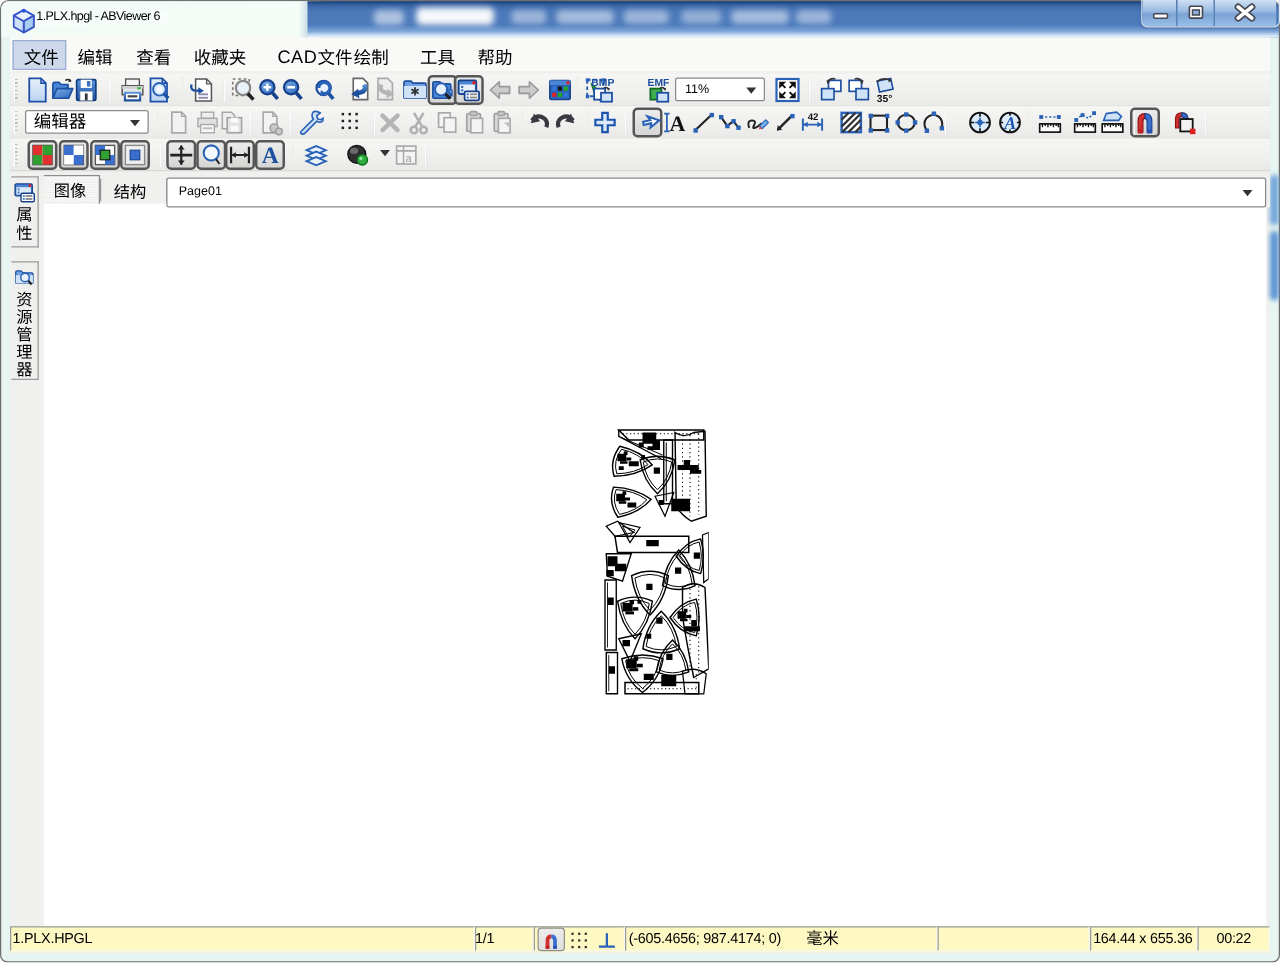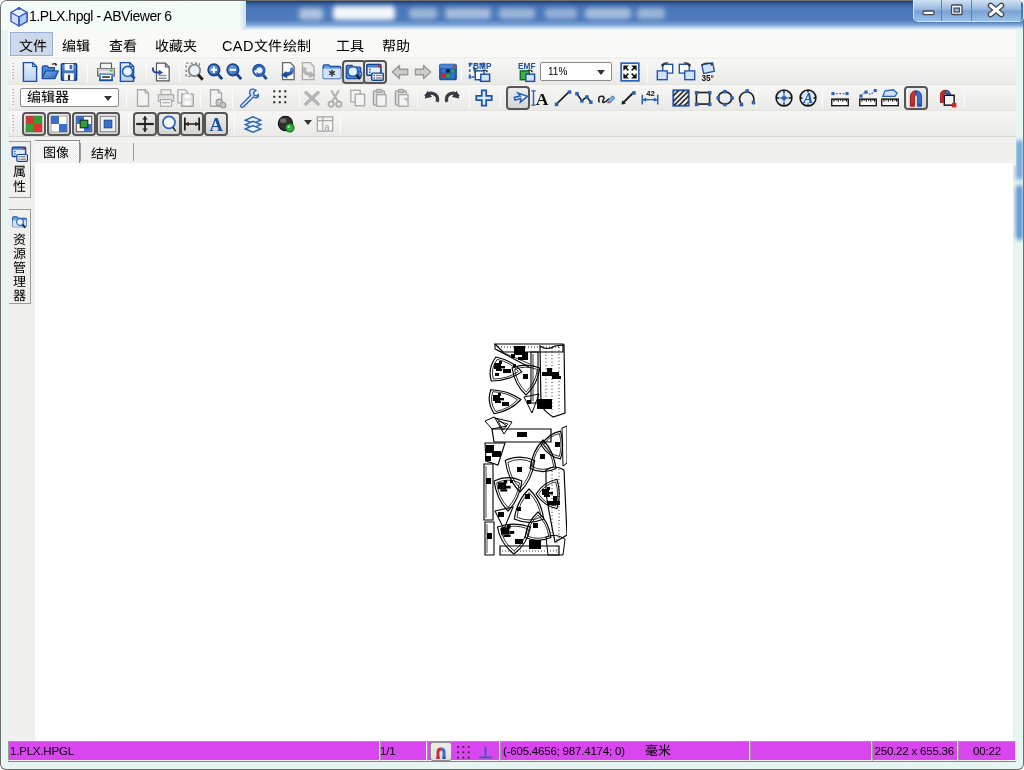--- a/index.html
+++ b/index.html
@@ -2,21 +2,21 @@
 <html><head><meta charset="utf-8"><style>
 *{margin:0;padding:0;box-sizing:border-box}
 html,body{width:1024px;height:770px;overflow:hidden;font-family:"Liberation Sans",sans-serif}
 #win{position:absolute;left:0;top:0;width:1024px;height:770px;background:#e6f5f1;border-radius:7px 7px 6px 6px;box-shadow:inset 0 0 0 1px #6f6f6f}
 .abs{position:absolute}
 
 #title{position:absolute;left:1px;top:1px;width:1022px;height:29px;border-radius:6px 6px 0 0;background:linear-gradient(90deg,#f2fbf6 0px,#f3fcf7 238px,#4e7cba 268px,#4a77b8 100%)}
 #titleblue{position:absolute;left:245px;top:0;right:0;height:100%;border-radius:0 6px 0 0;background:linear-gradient(180deg,#16386b 0,#2c5796 2px,#3d69aa 4px,#4a77b8 8px,#4d7bbc 19px,#7ea6d8 24px,#c7dcf2 27px,#eef5fd 29px)}
 .wm{position:absolute;background:#fff;border-radius:4px;filter:blur(2.5px)}
 #appicon{position:absolute;left:8px;top:6px}
-#titletext{position:absolute;left:29px;top:8px;font-size:14px;letter-spacing:-.45px;color:#000}
+#titletext{position:absolute;left:29px;top:8px;font-size:10px;letter-spacing:-.45px;color:#000}
 
 #wbtns{position:absolute;right:1px;top:0;width:109px;height:21px;display:flex;border-radius:0 0 4px 4px;overflow:hidden;box-shadow:0 0 0 1px #d8e6f5,0 1px 2px rgba(20,40,80,.5)}
 .wb{height:100%;background:linear-gradient(180deg,#cfe0f3 0,#9dbde4 40%,#7ba3d4 55%,#99c0e8 100%);border-right:1px solid #5a82b4;position:relative}
 .wb:last-child{border-right:none}
 
 #menubar{position:absolute;left:8px;top:30px;width:1008px;height:27px;background:#f9f9f8}
 .mi{position:absolute;top:5px;height:21px;display:flex;align-items:center;justify-content:center}
 #mhl{position:absolute;left:2px;top:2px;width:43px;height:24px;background:#cdd8eb;border:1px solid #98aed2}
 
 #tbar{position:absolute;left:8px;top:57px;width:1008px;height:82px;background:#f0f0ee}
@@ -32,21 +32,21 @@
 #tabrow{position:absolute;left:8px;top:139px;width:1008px;height:27px;background:#f0f0ee}
 #tab1{position:absolute;left:23px;top:1px;width:49px;height:24px;background:repeating-conic-gradient(#fdfdfd 0 25%,#ececea 0 50%) 0 0/2px 2px;border:1px solid #8c8c8c;border-bottom:none;box-shadow:inset 1px 1px 0 #fff}
 #tab2{position:absolute;left:70px;top:3px;width:52px;height:22px}
 .tabsep{position:absolute;top:4px;width:1px;height:18px;background:#9a9a9a}
 
 #sidebar{position:absolute;left:8px;top:139px;width:27px;height:623px;background:#f0f0ee}
 .vtab{position:absolute;left:1px;width:22px;background:#efefed;border:1px solid #9b9b9b;border-left:none;border-radius:0 0 0 0}
 
 #canvas{position:absolute;left:33px;top:163px;width:980px;height:578px;background:#fff}
 
-#status{position:absolute;left:8px;top:741px;width:1008px;height:21px;background:#d946ef;font-size:11.5px;letter-spacing:-.2px;color:#000}
+#status{position:absolute;left:8px;top:741px;width:1008px;height:21px;background:#fef9c3;font-size:11.5px;letter-spacing:-.2px;color:#000}
 .seg{position:absolute;top:0;height:20px;border:1px solid;border-color:#9b9b9b #f6f6f6 #f6f6f6 #9b9b9b;display:flex;align-items:center}
 </style></head><body>
 <svg width="0" height="0" style="position:absolute">
     <defs>
       <path id="c0" d="M725 630 802 607Q739 426 640 294Q541 162 403 72Q265 -19 83 -78Q79 -69 71 -55Q63 -42 53 -29Q44 -15 36 -7Q215 45 348 128Q482 212 575 335Q668 459 725 630ZM270 626Q327 471 424 345Q521 219 657 129Q793 40 967 -4Q959 -12 949 -24Q939 -37 930 -50Q922 -62 915 -73Q736 -24 599 71Q462 165 363 300Q265 435 201 603ZM50 664H954V590H50ZM423 823 501 847Q524 811 547 768Q569 724 580 693L497 666Q488 697 467 742Q446 786 423 823Z"></path>
       <path id="c1" d="M604 828H679V-80H604ZM432 790 504 775Q490 706 471 638Q451 571 427 513Q402 455 373 409Q366 415 354 422Q343 429 330 436Q318 443 309 447Q338 488 362 544Q385 599 403 662Q421 725 432 790ZM441 635H909V562H423ZM317 341H953V267H317ZM268 836 339 815Q307 730 266 648Q224 565 176 493Q127 420 75 363Q71 372 64 386Q56 400 47 414Q39 429 32 437Q79 486 123 550Q166 614 204 688Q241 761 268 836ZM167 579 238 650 239 649V-78H167Z"></path>
       <path id="c2" d="M68 182Q66 189 62 202Q58 214 54 227Q49 240 45 249Q61 252 77 270Q94 288 116 316Q127 330 149 361Q170 393 198 436Q225 480 253 530Q280 581 303 632L364 597Q329 529 289 461Q248 393 205 332Q161 271 117 221V219Q117 219 110 215Q102 212 92 206Q82 201 75 194Q68 188 68 182ZM68 182 63 242 97 267 334 317Q333 302 335 284Q337 267 339 255Q256 236 205 224Q155 211 128 204Q101 196 88 191Q75 186 68 182ZM61 423Q59 430 55 443Q51 456 46 469Q42 482 38 491Q51 495 63 511Q76 528 91 554Q99 567 114 595Q129 624 148 664Q166 704 184 749Q201 795 215 840L287 815Q263 751 233 688Q204 624 171 567Q138 509 105 463V461Q105 461 99 457Q92 454 83 447Q74 441 68 435Q61 429 61 423ZM61 423 59 479 95 501 268 519Q265 505 264 487Q262 469 262 457Q203 450 166 445Q130 439 109 436Q88 432 77 429Q67 426 61 423ZM40 54Q96 73 173 102Q250 132 332 163L346 103Q271 71 195 41Q120 10 58 -15ZM624 377H675V-47H624ZM746 378H797V-46H746ZM871 413H930V-7Q930 -28 926 -41Q922 -54 908 -62Q895 -69 877 -71Q858 -73 831 -73Q830 -60 825 -44Q820 -28 814 -16Q831 -17 843 -17Q856 -17 861 -17Q871 -16 871 -7ZM414 732H483V515Q483 454 479 380Q475 306 464 228Q452 150 430 75Q408 -0 372 -63Q366 -57 355 -48Q344 -40 333 -32Q322 -24 314 -21Q348 39 368 109Q389 178 398 249Q408 321 411 390Q414 458 414 515ZM450 732H920V498H450V561H850V668H450ZM481 412H903V350H541V-72H481ZM512 202H898V143H512ZM605 826 675 846Q693 818 709 784Q724 749 732 723L658 698Q652 724 637 760Q621 796 605 826Z"></path>
       <path id="c3" d="M47 722H412V650H47ZM244 568H313V-76H244ZM40 167Q88 174 150 185Q213 196 282 209Q352 221 423 234L427 169Q329 148 231 129Q133 109 56 94ZM81 332Q79 339 75 351Q71 364 67 376Q62 389 58 398Q71 401 82 423Q93 446 105 479Q111 495 123 532Q135 569 149 619Q162 670 175 727Q188 784 196 840L269 825Q254 745 232 664Q210 583 184 508Q158 434 131 374V372Q131 372 123 368Q116 364 106 358Q96 351 88 344Q81 337 81 332ZM81 332V394L121 414H405V346H153Q128 346 108 342Q87 338 81 332ZM815 517H885V-80H815ZM551 751V650H819V751ZM482 808H892V594H482ZM423 535H953V472H423ZM523 386H835V329H523ZM523 242H838V185H523ZM491 519H560V61L491 53ZM400 76Q468 80 559 86Q650 92 753 100Q857 107 960 115L959 52Q861 44 761 36Q662 28 572 21Q482 14 412 8Z"></path>
       <path id="c4" d="M295 218V134H700V218ZM295 352V270H700V352ZM221 406H778V80H221ZM57 713H944V647H57ZM460 840H534V437H460ZM417 693 479 668Q446 620 401 575Q356 529 303 490Q251 450 196 418Q140 386 85 364Q80 374 71 385Q62 395 53 406Q44 417 36 424Q89 443 144 471Q199 500 250 536Q301 571 344 611Q387 651 417 693ZM576 693Q606 652 650 613Q693 574 745 540Q797 506 853 478Q909 451 964 434Q956 427 946 416Q937 405 928 394Q920 382 914 372Q858 393 802 424Q746 455 693 494Q640 532 595 577Q549 621 515 668ZM74 20H930V-48H74Z"></path>
       <path id="c5" d="M260 395H843V-82H768V335H332V-82H260ZM59 527H941V465H59ZM132 662H883V602H132ZM308 267H799V214H308ZM308 144H799V92H308ZM301 18H799V-42H301ZM826 832 874 778Q804 764 715 754Q626 744 527 738Q428 732 327 728Q226 725 133 725Q132 737 128 754Q123 771 118 783Q209 784 308 787Q408 790 504 796Q600 802 683 811Q766 820 826 832ZM416 764 494 747Q460 627 406 513Q353 400 273 305Q193 210 81 143Q76 151 67 163Q59 174 50 184Q41 194 33 202Q140 263 215 352Q291 441 340 547Q389 653 416 764Z"></path>
@@ -1704,20 +1704,21 @@
 <div id="tab2" style="display:flex;align-items:center;justify-content:center">
         <svg width="26" height="13" style="vertical-align:top" viewBox="0 0 26 13">
           <use href="#c18" transform="translate(0.0,11.2) scale(0.0130,-0.0130)" fill="#000"></use>
           <use href="#c19" transform="translate(13.0,11.2) scale(0.0130,-0.0130)" fill="#000"></use>
         </svg>
       </div>
 <div class="tabsep" style="left:72px"></div>
 <div class="tabsep" style="left:125px"></div>
 </div>
 <div id="canvas"></div>
+<div class="combo" style="left:133px;top:142px;width:880px;height:24px;line-height:22px;padding-left:9px;border-radius:2px;z-index:5">Page01<div class="carr" style="right:10px"></div></div>
 <div id="sidebar"></div>
 <div class="vtab" style="top:141px;height:57px;left:9px">
 <div class="abs" style="left:2px;top:3px"><svg width="18" height="18" viewBox="0 0 17 17">
           <rect x="1" y="2" width="13" height="9" rx="1" fill="#4a86d4" stroke="#16408a" stroke-width="1"></rect>
 <rect x="2" y="4.5" width="11" height="5.5" fill="#dcebfa"></rect>
 <circle cx="12.2" cy="3.4" r="1.1" fill="#e02020"></circle>
 <rect x="3" y="5.5" width="1.3" height="1.3" fill="#2a62b8"></rect>
           <rect x="3" y="7.8" width="1.3" height="1.3" fill="#2a62b8"></rect>
 <rect x="5.5" y="9" width="10" height="6.5" rx="1" fill="#fff" stroke="#16408a" stroke-width="1.1"></rect>
 <rect x="7" y="10.5" width="1.3" height="1.2" fill="#2a62b8"></rect>
@@ -1893,15 +1894,15 @@
           </g>
         </svg></div>
 <div class="abs" style="left:469px;top:3px"><svg width="17" height="17" viewBox="0 0 16 16">
           <path d="M8 2.5 V12.5 M2 12.5 H14" stroke="#2a62b8" stroke-width="1.7"></path>
         </svg></div>
 <div class="abs" style="left:495px;top:4px">(-605.4656; 987.4174; 0)</div>
 <div class="abs" style="left:637px;top:3px"><svg width="26" height="13" style="vertical-align:top" viewBox="0 0 26 13">
           <use href="#c26" transform="translate(0.0,11.2) scale(0.0130,-0.0130)" fill="#000"></use>
           <use href="#c27" transform="translate(13.0,11.2) scale(0.0130,-0.0130)" fill="#000"></use>
         </svg></div>
-<div class="abs" style="left:864px;width:82px;top:4px;text-align:right;white-space:nowrap">250.22 x 655.36</div>
+<div class="abs" style="left:864px;width:82px;top:4px;text-align:right;white-space:nowrap">164.44 x 655.36</div>
 <div class="abs" style="left:950px;width:58px;top:4px;text-align:center">00:22</div>
 </div>
 </div>
 </body></html>

